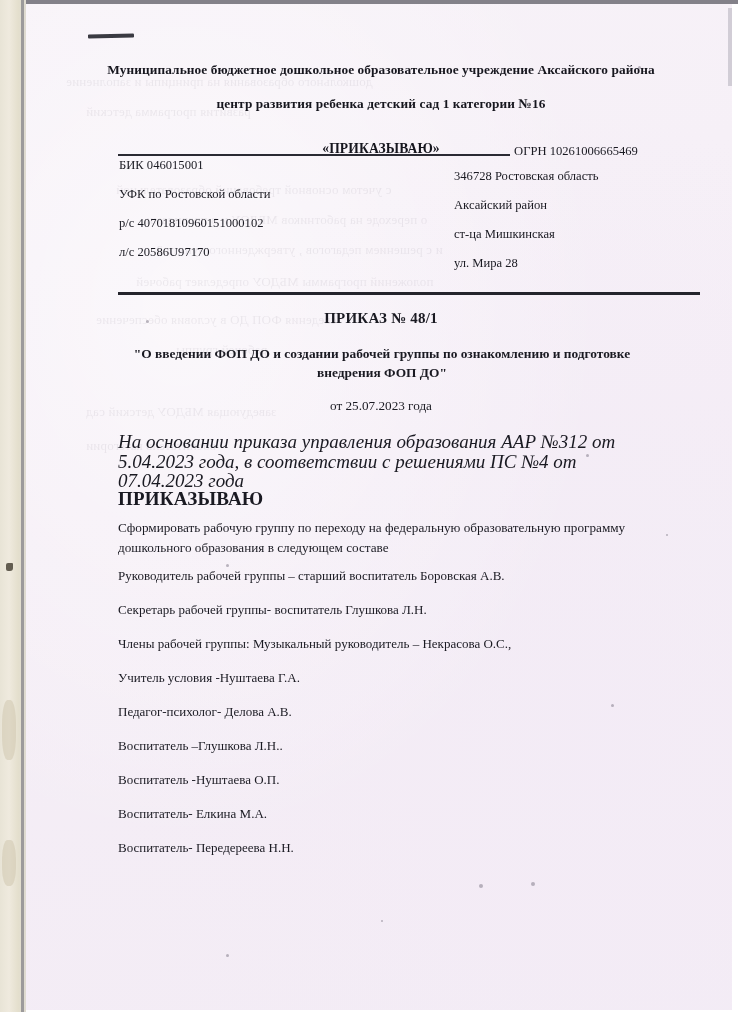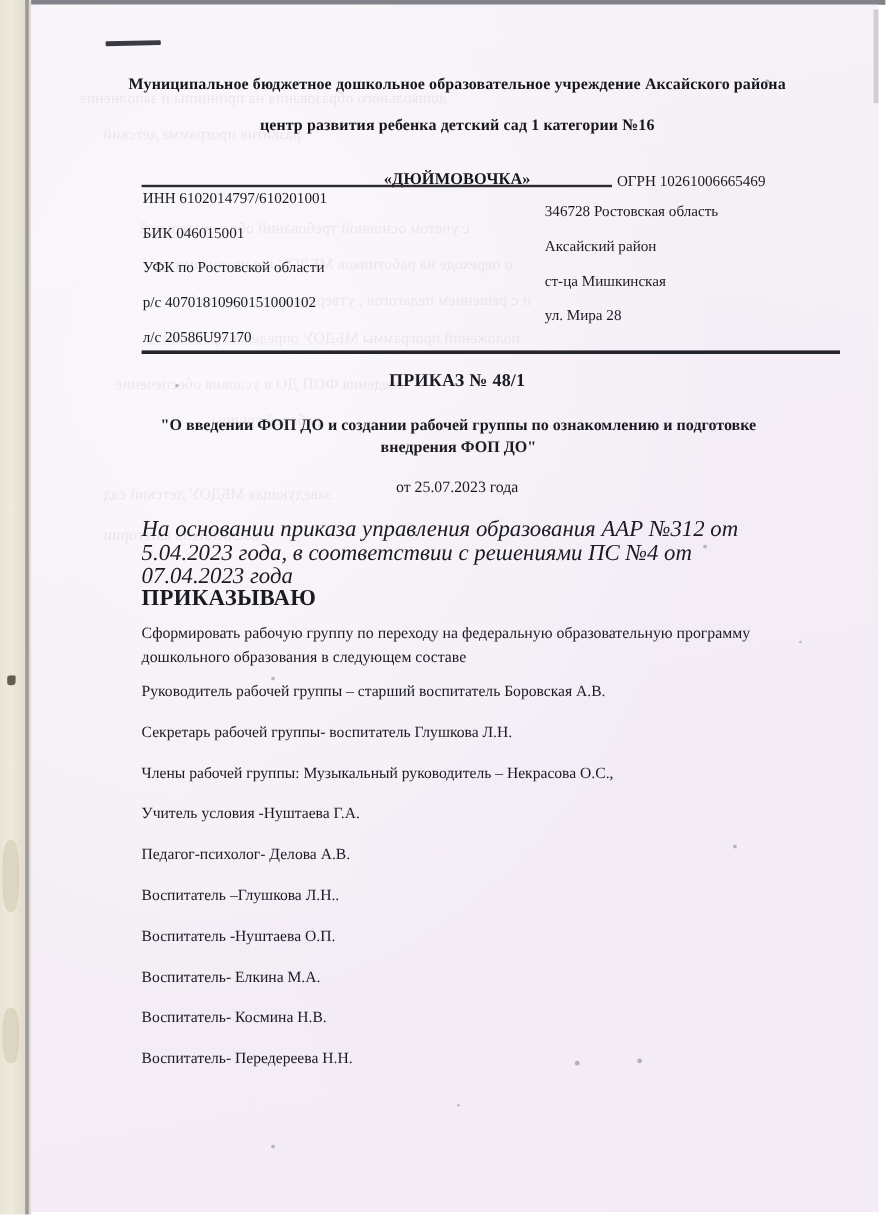--- a/index.html
+++ b/index.html
@@ -315,37 +315,36 @@
       <div style="left:150px; top:330px;">рабочей группы</div>
       <div style="left:60px; top:392px;">заведующая МБДОУ детский сад</div>
       <div style="left:60px; top:426px;">воспитатель категории</div>
     </div>
 
     <div class="content">
 
       <div class="org-head">
         <div class="org-line org-line-1">Муниципальное бюджетное дошкольное образовательное учреждение Аксайского района</div>
         <div class="org-line org-line-2">центр развития ребенка детский сад 1 категории №16</div>
-        <div class="org-line org-line-3">«ДЮЙМОВОЧКА»</div>
+        <div class="org-line org-line-3">«ПРИКАЗЫВАЮ»</div>
       </div>
 
       <div class="requisites">
         <div class="rule-top"></div>
         <div class="rule-bottom"></div>
 
         <div class="req-right">
           <div class="req-ogrn">ОГРН 10261006665469</div>
           <div class="req-item">346728 Ростовская область</div>
           <div class="req-item">Аксайский район</div>
           <div class="req-item">ст-ца Мишкинская</div>
           <div class="req-item">ул. Мира 28</div>
         </div>
 
         <div class="req-left">
-          <div class="req-item">ИНН 6102014797/610201001</div>
           <div class="req-item">БИК 046015001</div>
           <div class="req-item">УФК по Ростовской области</div>
           <div class="req-item">р/с 40701810960151000102</div>
           <div class="req-item">л/с 20586U97170</div>
         </div>
       </div>
 
       <div class="order-no">ПРИКАЗ № 48/1</div>
       <div class="order-subject">"О введении ФОП ДО и создании рабочей группы по ознакомлению и подготовке внедрения ФОП ДО"</div>
       <div class="order-date">от 25.07.2023 года</div>
@@ -358,21 +357,20 @@
 
       <div class="members">
         <div class="member-item">Руководитель рабочей группы – старший воспитатель Боровская А.В.</div>
         <div class="member-item">Секретарь рабочей группы- воспитатель Глушкова Л.Н.</div>
         <div class="member-item">Члены рабочей группы: Музыкальный руководитель – Некрасова О.С.,</div>
         <div class="member-item">Учитель условия -Нуштаева Г.А.</div>
         <div class="member-item">Педагог-психолог- Делова А.В.</div>
         <div class="member-item">Воспитатель –Глушкова Л.Н..</div>
         <div class="member-item">Воспитатель -Нуштаева О.П.</div>
         <div class="member-item">Воспитатель- Елкина М.А.</div>
-        <div class="member-item">Воспитатель- Космина Н.В.</div>
         <div class="member-item">Воспитатель- Передереева Н.Н.</div>
       </div>
 
     </div>
 
     <div class="speck" style="left:200px;  top:560px; width:3px; height:3px;"></div>
     <div class="speck" style="left:560px;  top:450px; width:3px; height:3px;"></div>
     <div class="speck" style="left:585px;  top:700px; width:3px; height:3px;"></div>
     <div class="speck" style="left:640px;  top:530px; width:2px; height:2px;"></div>
     <div class="speck" style="left:612px;  top:62px;  width:3px; height:3px;"></div>

